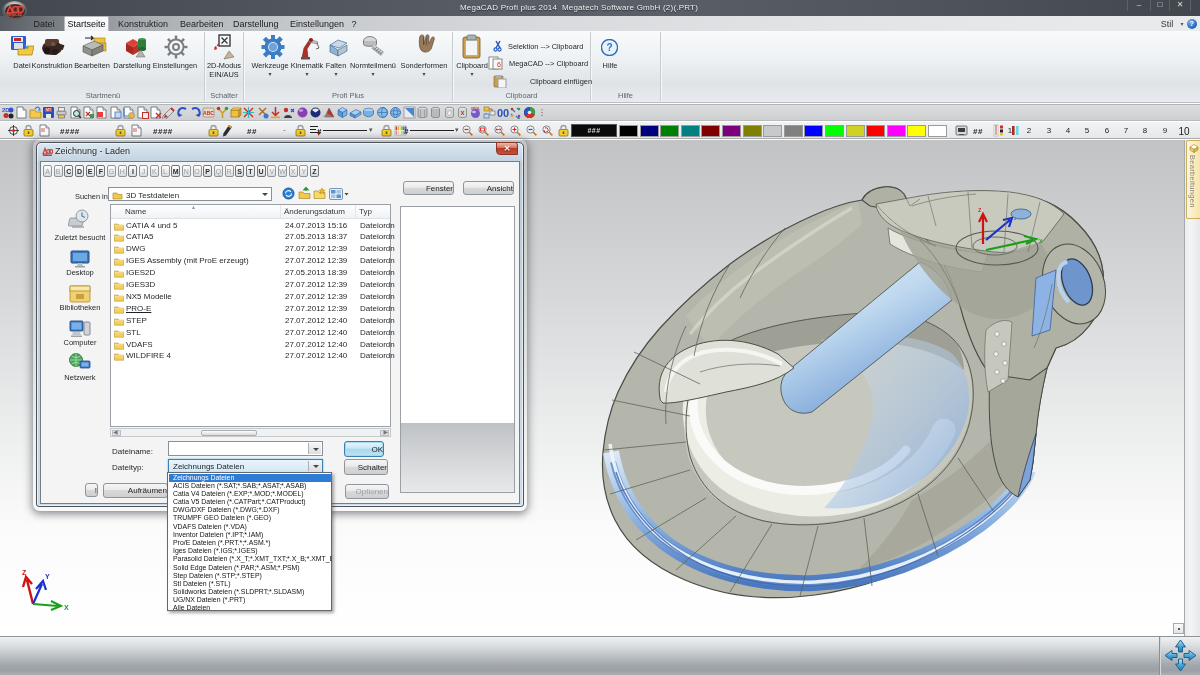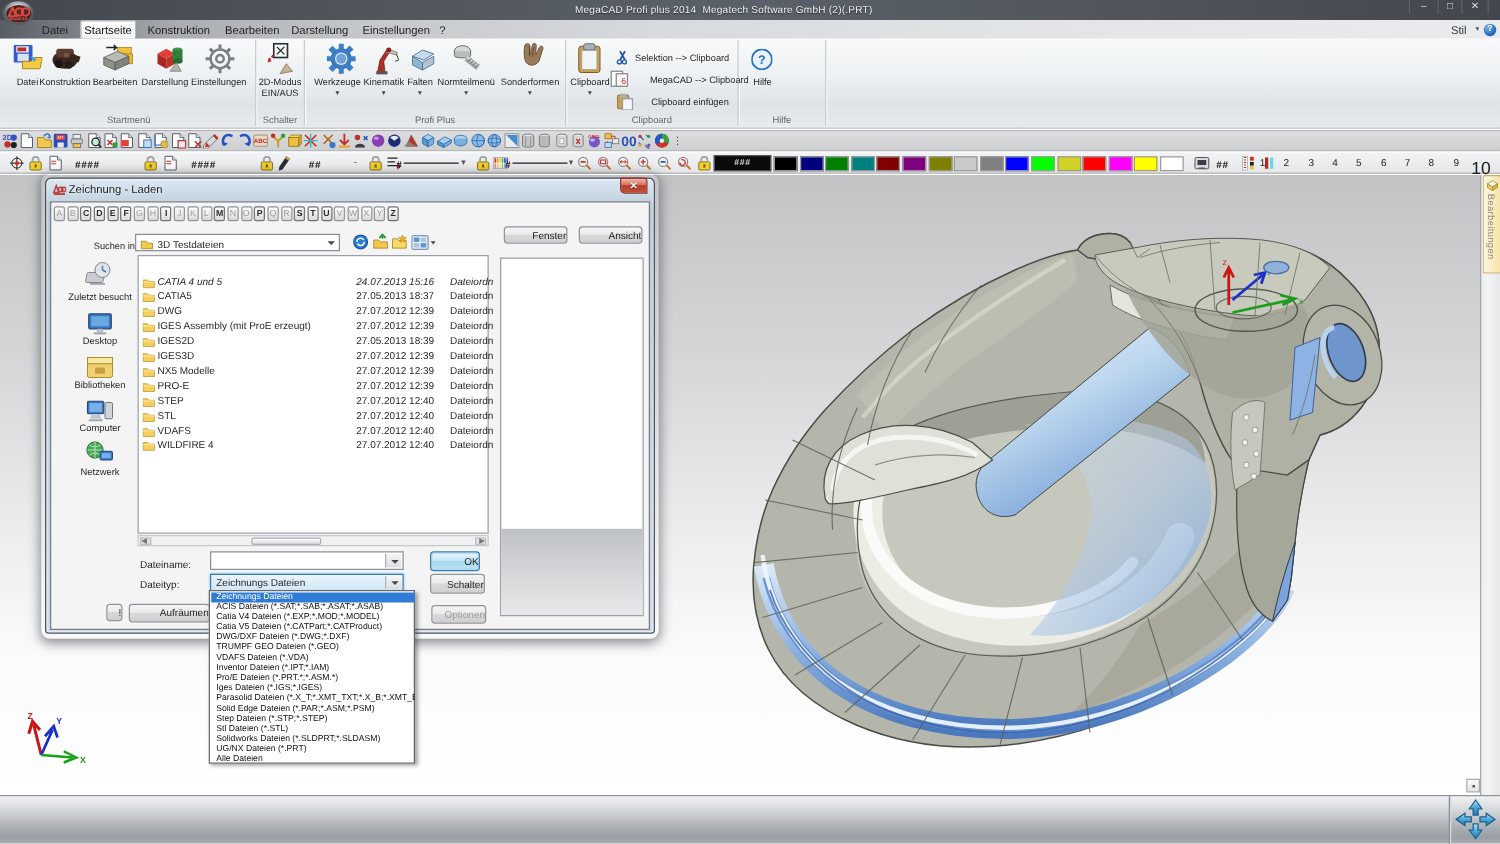--- a/index.html
+++ b/index.html
@@ -239,27 +239,27 @@
     <path d="M4 1 l4 7 m0 -7 l-4 7" stroke="#2255bb" stroke-width="1.4" fill="none"></path>
     <circle cx="3.5" cy="9.5" r="1.6" fill="none" stroke="#2255bb" stroke-width="1.1"></circle>
     <circle cx="7.5" cy="9.5" r="1.6" fill="none" stroke="#2255bb" stroke-width="1.1"></circle>
   </svg>
 <span class="rlbl abs" style="left:508px;top:42px;width:90px;text-align:left;">Selektion --&gt; Clipboard</span>
 <svg class="abs" style="left:488px;top:56px;" width="15" height="14" viewBox="0 0 15 14">
     <rect x="1" y="1" width="9" height="12" fill="#fff" stroke="#888"></rect>
     <rect x="5" y="3" width="9" height="10" fill="#f8f8f8" stroke="#888"></rect>
     <text x="9" y="11" font-size="7" fill="#c03020" font-family="Liberation Sans">6</text>
   </svg>
-<span class="rlbl abs" style="left:509px;top:59px;width:90px;text-align:right;">MegaCAD --&gt; Clipboard</span>
+<span class="rlbl abs" style="left:509px;top:59px;width:90px;text-align:left;">MegaCAD --&gt; Clipboard</span>
 <svg class="abs" style="left:493px;top:74px;" width="14" height="14" viewBox="0 0 14 14">
     <rect x="1" y="2" width="9" height="11" rx="1" fill="#c8a050" stroke="#7c5c20" stroke-width=".6"></rect>
     <rect x="3" y="1" width="5" height="3" fill="#a8b0b8"></rect>
     <rect x="5" y="5" width="8" height="9" fill="#f4f6f8" stroke="#99a"></rect>
   </svg>
-<span class="rlbl abs" style="left:512px;top:77px;width:80px;text-align:center;">Clipboard einfügen</span>
+<span class="rlbl abs" style="left:512px;top:77px;width:80px;text-align:right;">Clipboard einfügen</span>
 <svg class="abs" style="left:601px;top:39px;" width="17" height="17" viewBox="0 0 17 17">
     <circle cx="8.5" cy="8.5" r="8" fill="none" stroke="#2a6fc0" stroke-width="1.4"></circle>
     <circle cx="8.5" cy="8.5" r="6.8" fill="#e8f2fc"></circle>
     <text x="8.5" y="12" font-size="10" font-weight="bold" fill="#2a6fc0" text-anchor="middle" font-family="Liberation Sans">?</text>
   </svg>
 <span class="rlbl abs" style="left:590px;top:61px;width:40px;">Hilfe</span>
 <div id="tb1" class="abs">
 <span class="ic" style="left:2px;">
       <svg width="13" height="13" viewBox="0 0 13 13">
         <text x="0" y="6" font-size="6" font-weight="bold" fill="#3a50c8" font-family="Liberation Sans">2D</text>
@@ -724,21 +724,21 @@
     </span>
 <span class="abs" style="left:1003px;top:3.5px;width:14px;text-align:center;font-size:8px;color:#1b1b1b;">1</span>
 <span class="abs" style="left:1022px;top:3.5px;width:14px;text-align:center;font-size:8px;color:#1b1b1b;">2</span>
 <span class="abs" style="left:1042px;top:3.5px;width:14px;text-align:center;font-size:8px;color:#1b1b1b;">3</span>
 <span class="abs" style="left:1061px;top:3.5px;width:14px;text-align:center;font-size:8px;color:#1b1b1b;">4</span>
 <span class="abs" style="left:1080px;top:3.5px;width:14px;text-align:center;font-size:8px;color:#1b1b1b;">5</span>
 <span class="abs" style="left:1100px;top:3.5px;width:14px;text-align:center;font-size:8px;color:#1b1b1b;">6</span>
 <span class="abs" style="left:1119px;top:3.5px;width:14px;text-align:center;font-size:8px;color:#1b1b1b;">7</span>
 <span class="abs" style="left:1138px;top:3.5px;width:14px;text-align:center;font-size:8px;color:#1b1b1b;">8</span>
 <span class="abs" style="left:1158px;top:3.5px;width:14px;text-align:center;font-size:8px;color:#1b1b1b;">9</span>
-<span class="abs" style="left:1177px;top:3.5px;width:14px;text-align:center;font-size:14px;color:#1b1b1b;">10</span>
+<span class="abs" style="left:1177px;top:3.5px;width:14px;text-align:center;font-size:10px;color:#1b1b1b;">10</span>
 </div>
 <div id="canvas" class="abs">
 <svg class="abs" style="left:0;top:0;" width="1200" height="496" viewBox="0 140 1200 496">
       <defs>
         <linearGradient id="holeg" x1="0" y1="0" x2="0" y2="1">
           <stop offset="0" stop-color="#cfd0d2"></stop>
           <stop offset="1" stop-color="#ededee"></stop>
         </linearGradient>
         <linearGradient id="oliveg" x1="0" y1="0" x2="1" y2="1">
           <stop offset="0" stop-color="#b9baae"></stop>
@@ -975,21 +975,29 @@
       <span class="sideic" style="top:190px;">
         <svg width="24" height="20" viewBox="0 0 24 20">
           <circle cx="8" cy="8" r="6.5" fill="#48a858" stroke="#2a7038" stroke-width=".8"></circle>
           <path d="M2 8 h12 M8 1.5 v13 M3.5 4 a8 8 0 0 0 9 0 M3.5 12 a8 8 0 0 1 9 0" stroke="#b8e0c0" stroke-width=".8" fill="none"></path>
           <rect x="12" y="9" width="10" height="7" rx="1" fill="#3878c8" stroke="#2a4a74" stroke-width=".8"></rect>
           <rect x="13.5" y="10.5" width="7" height="4" fill="#78b0e8"></rect>
         </svg>
       </span>
       <span class="sblbl" style="top:211px;left:8px;width:62px;">Netzwerk</span>
       <div id="flist">
-        <div class="frow" style="top:15.5px;width:278px;font-style:italic;">
+        <div id="fhead">
+          <span class="abs" style="left:14px;top:2px;">Name</span>
+          <span class="abs" style="left:173px;top:2px;">Änderungsdatum</span>
+          <span class="abs" style="left:248px;top:2px;">Typ</span>
+          <span class="fcol" style="left:169px;"></span>
+          <span class="fcol" style="left:244px;"></span>
+          <span class="abs" style="left:80px;top:-1px;color:#8099b3;font-size:5px;">▲</span>
+        </div>
+        <div class="frow" style="top:15.5px;width:278px;">
           <svg width="10" height="9" viewBox="0 0 10 9" style="position:absolute;left:2px;top:1px;">
             <path d="M0.5 2 h3.5 l1 1.2 h4.5 v5 h-9 z" fill="#f5cf5e" stroke="#b89530" stroke-width=".6"></path>
             <path d="M0.5 3.8 h9" stroke="#fce9a8" stroke-width=".8"></path>
           </svg>
           <span class="abs" style="left:14px;">CATIA 4 und 5</span>
           <span class="fdate">24.07.2013 15:16</span>
           <span class="ftyp">Dateiordn</span>
         </div>
         <div class="frow" style="top:27.4px;width:278px;">
           <svg width="10" height="9" viewBox="0 0 10 9" style="position:absolute;left:2px;top:1px;">
@@ -1043,21 +1051,21 @@
           </svg>
           <span class="abs" style="left:14px;">NX5 Modelle</span>
           <span class="fdate">27.07.2012 12:39</span>
           <span class="ftyp">Dateiordn</span>
         </div>
         <div class="frow" style="top:98.8px;width:278px;">
           <svg width="10" height="9" viewBox="0 0 10 9" style="position:absolute;left:2px;top:1px;">
             <path d="M0.5 2 h3.5 l1 1.2 h4.5 v5 h-9 z" fill="#f5cf5e" stroke="#b89530" stroke-width=".6"></path>
             <path d="M0.5 3.8 h9" stroke="#fce9a8" stroke-width=".8"></path>
           </svg>
-          <span class="abs" style="left:14px;">PRO-E</span>
+          <span class="abs" style="left:14px;text-decoration:underline;">PRO-E</span>
           <span class="fdate">27.07.2012 12:39</span>
           <span class="ftyp">Dateiordn</span>
         </div>
         <div class="frow" style="top:110.7px;width:278px;">
           <svg width="10" height="9" viewBox="0 0 10 9" style="position:absolute;left:2px;top:1px;">
             <path d="M0.5 2 h3.5 l1 1.2 h4.5 v5 h-9 z" fill="#f5cf5e" stroke="#b89530" stroke-width=".6"></path>
             <path d="M0.5 3.8 h9" stroke="#fce9a8" stroke-width=".8"></path>
           </svg>
           <span class="abs" style="left:14px;">STEP</span>
           <span class="fdate">27.07.2012 12:40</span>

